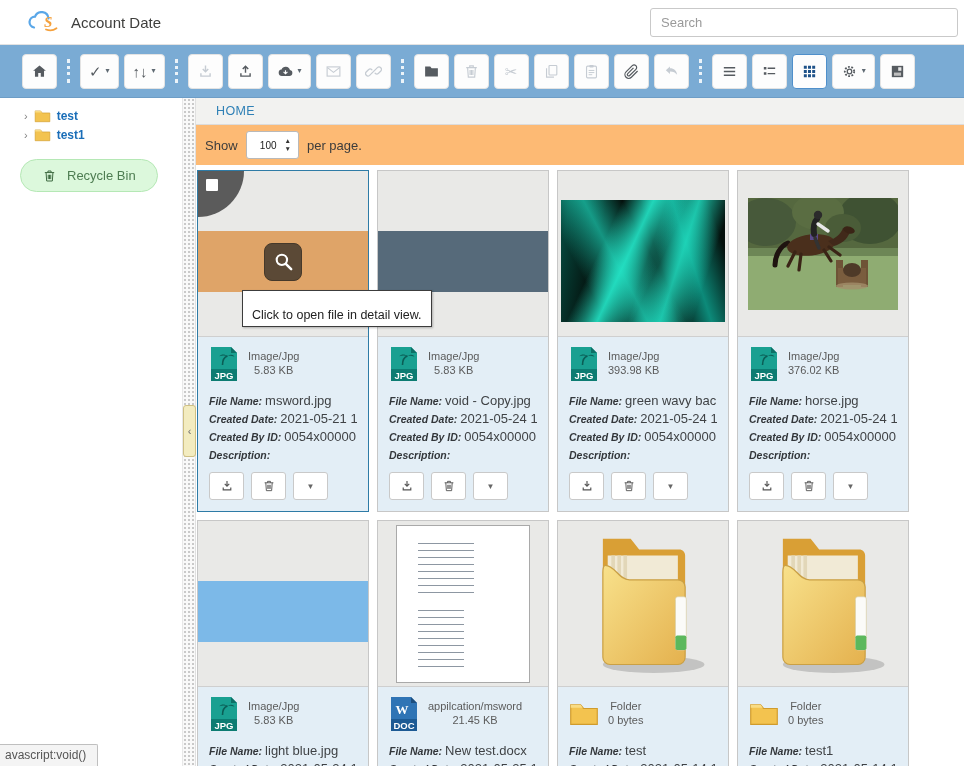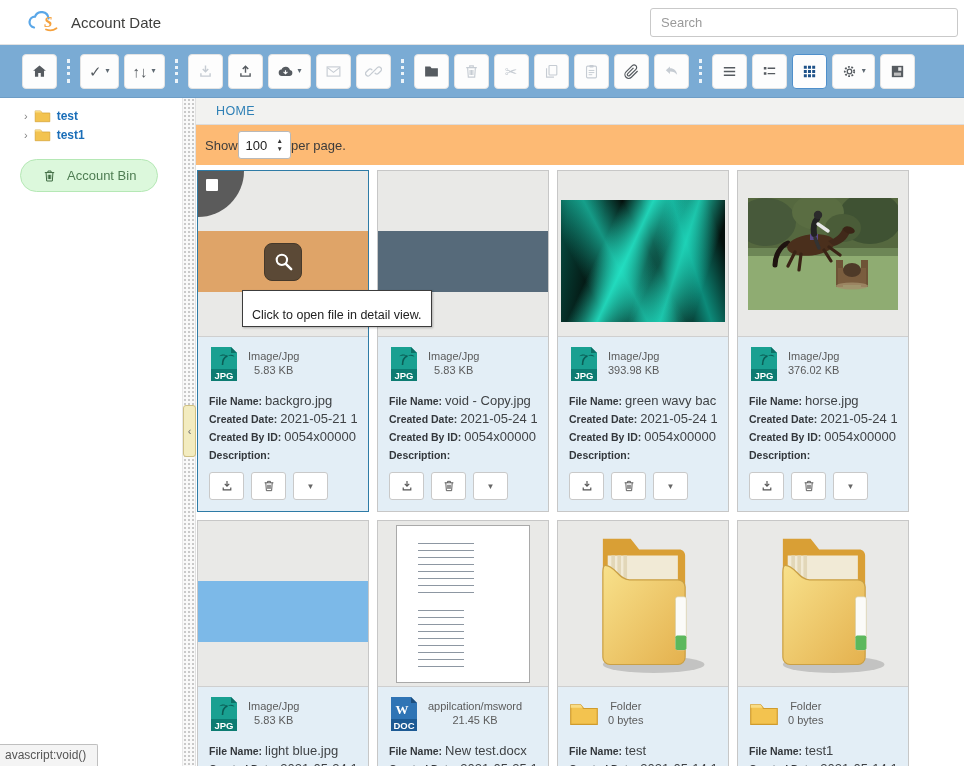--- a/index.html
+++ b/index.html
@@ -43,23 +43,23 @@
             background-image:radial-gradient(#c9c9c9 1px, transparent 1.15px);background-size:4px 4px;
             border-left:1px solid #e8e8e8;border-right:1px solid #e0e0e0;box-sizing:border-box;}
   .handle{position:absolute;top:307px;left:0px;width:13px;height:52px;background:#f3ecc0;border:1px solid #cfc083;
           border-radius:3px;color:#6f6f6f;font-size:11px;display:flex;align-items:center;justify-content:center;
           cursor:pointer;box-sizing:border-box;padding:0;}
 
   
   .main{position:absolute;left:196px;top:98px;right:0;bottom:0;background:#fdba74;overflow:hidden;}
   .homebar{height:27px;background:#f2f2f0;border-bottom:1px solid #dcdcdc;display:flex;align-items:center;padding-left:20px;box-sizing:border-box;}
   .homebar span{font-size:12.5px;color:#2f80b6;letter-spacing:.4px;cursor:pointer;}
-  .controls{height:40px;display:flex;align-items:center;padding-left:9px;gap:0;font-size:13px;color:#3c3c3c;}
+  .controls{height:40px;display:flex;align-items:center;padding-left:9px;gap:8px;font-size:13px;color:#3c3c3c;}
   .spinner{display:flex;align-items:center;border:1px solid #b9b9b9;border-radius:3px;height:28px;padding:0 7px;gap:8px;background:#fff;box-sizing:border-box;}
-  .spin-val{font-size:13px;color:#222;min-width:23px;}
+  .spin-val{font-size:10px;color:#222;min-width:23px;text-align:right;}
   .spin-arrows{display:flex;flex-direction:column;gap:2px;}
   .spin-arrows span{font-size:6.5px;line-height:6px;color:#333;cursor:pointer;}
 
   
   .grid{position:relative;display:grid;grid-template-columns:repeat(4,172px);gap:8px;padding:5px 0 0 1px;background:#fff;}
   .card{width:172px;border:1px solid #c7c7c7;background:#fff;box-sizing:border-box;cursor:pointer;}
   .card.selected{border-color:#2e7ba6;}
   .thumb{height:165px;background:#e9e9e7;border-bottom:1px solid #cfcfcf;position:relative;}
   .band{position:absolute;left:0;right:0;top:60px;height:61px;}
   .t-bronze .band{background:#dfa468;}
@@ -85,21 +85,21 @@
           border:1px solid #46392a;border-radius:8px;display:flex;align-items:center;justify-content:center;cursor:pointer;padding:0;}
   .magbtn svg{width:23px;height:23px;}
   .tooltip{position:absolute;left:44px;top:119px;background:#fff;border:1px solid #3c3c3c;padding:17px 9px 4px;
            font-size:12.5px;color:#222;white-space:nowrap;z-index:6;box-shadow:1px 1px 2px rgba(0,0,0,.25);}
   .details{background:#e3eef6;padding:9px 11px 11px;}
   .typerow{display:flex;gap:9px;margin-bottom:9px;align-items:flex-start;}
   .fileicon svg{width:30px;height:36px;display:block;}
   .typetext{padding-top:3px;text-align:center;}
   .mimetype,.filesize{display:block;font-size:11px;color:#5b5b5b;line-height:1.3;}
   .fields .field{height:18px;white-space:nowrap;overflow:hidden;}
-  .flabel{font-weight:600;font-size:10.5px;color:#33373b;}
+  .flabel{font-style:italic;font-weight:600;font-size:10.5px;color:#33373b;}
   .fvalue{font-size:13px;color:#3f4245;margin-left:3px;}
   .actions{margin-top:9px;display:flex;gap:7px;}
   .actions button{width:35px;height:28px;background:#fff;border:1px solid #c9c9c9;border-radius:3px;color:#555;
                   display:flex;align-items:center;justify-content:center;cursor:pointer;padding:0;}
   .actions button svg{width:14px;height:14px;}
   .actions .dd{font-size:8px;color:#666;}
 
   
   .statusbar{position:absolute;left:0;bottom:0;background:#f4f4f4;border:1px solid #bfbfbf;border-left:none;border-bottom:none;
              padding:3px 11px 4px 5px;font-size:12px;color:#555;z-index:20;border-top-right-radius:2px;}
@@ -308,21 +308,21 @@
             <path d="M1.5 3h8.5l2.6 3.2H24.5V20H1.5z" fill="#f3c34f" stroke="#d09b2c"></path>
             <path d="M1.5 3h8.5l2 2.5H1.5z" fill="#f9dc84"></path>
           </svg>
         <span>test1</span>
       </div>
     </div>
     <button class="recycle">
       <svg viewBox="0 0 24 24">
           <use href="#i-trash"></use>
         </svg>
-      <span>Account Bin</span>
+      <span>Recycle Bin</span>
     </button>
   </div>
 
   <div class="splitter">
     <button class="handle">
         <span>‹</span>
       </button>
   </div>
 
   <div class="main">
@@ -366,21 +366,21 @@
                   <rect x="2" y="23" width="26" height="12" fill="#0d7c72"></rect>
                   <text class="badge-text" x="15" y="32.5" text-anchor="middle" font-size="9.5" font-weight="bold" fill="#ffffff" font-family="Liberation Sans, sans-serif">JPG</text>
                 </svg>
 </span>
         <span class="typetext">
           <span class="mimetype">Image/Jpg</span>
           <span class="filesize">5.83 KB</span>
         </span>
       </div>
       <div class="fields">
-              <div class="field"><span class="flabel">File Name:</span><span class="fvalue">backgro.jpg</span></div>
+              <div class="field"><span class="flabel">File Name:</span><span class="fvalue">msword.jpg</span></div>
               <div class="field"><span class="flabel">Created Date:</span><span class="fvalue">2021-05-21 13:2...</span></div>
               <div class="field"><span class="flabel">Created By ID:</span><span class="fvalue">0054x000001yD...</span></div>
               <div class="field"><span class="flabel">Description:</span><span class="fvalue"></span></div>
             </div>
       <div class="actions">
         <button>
                 <svg>
                   <use href="#i-download"></use>
                 </svg>
               </button>

